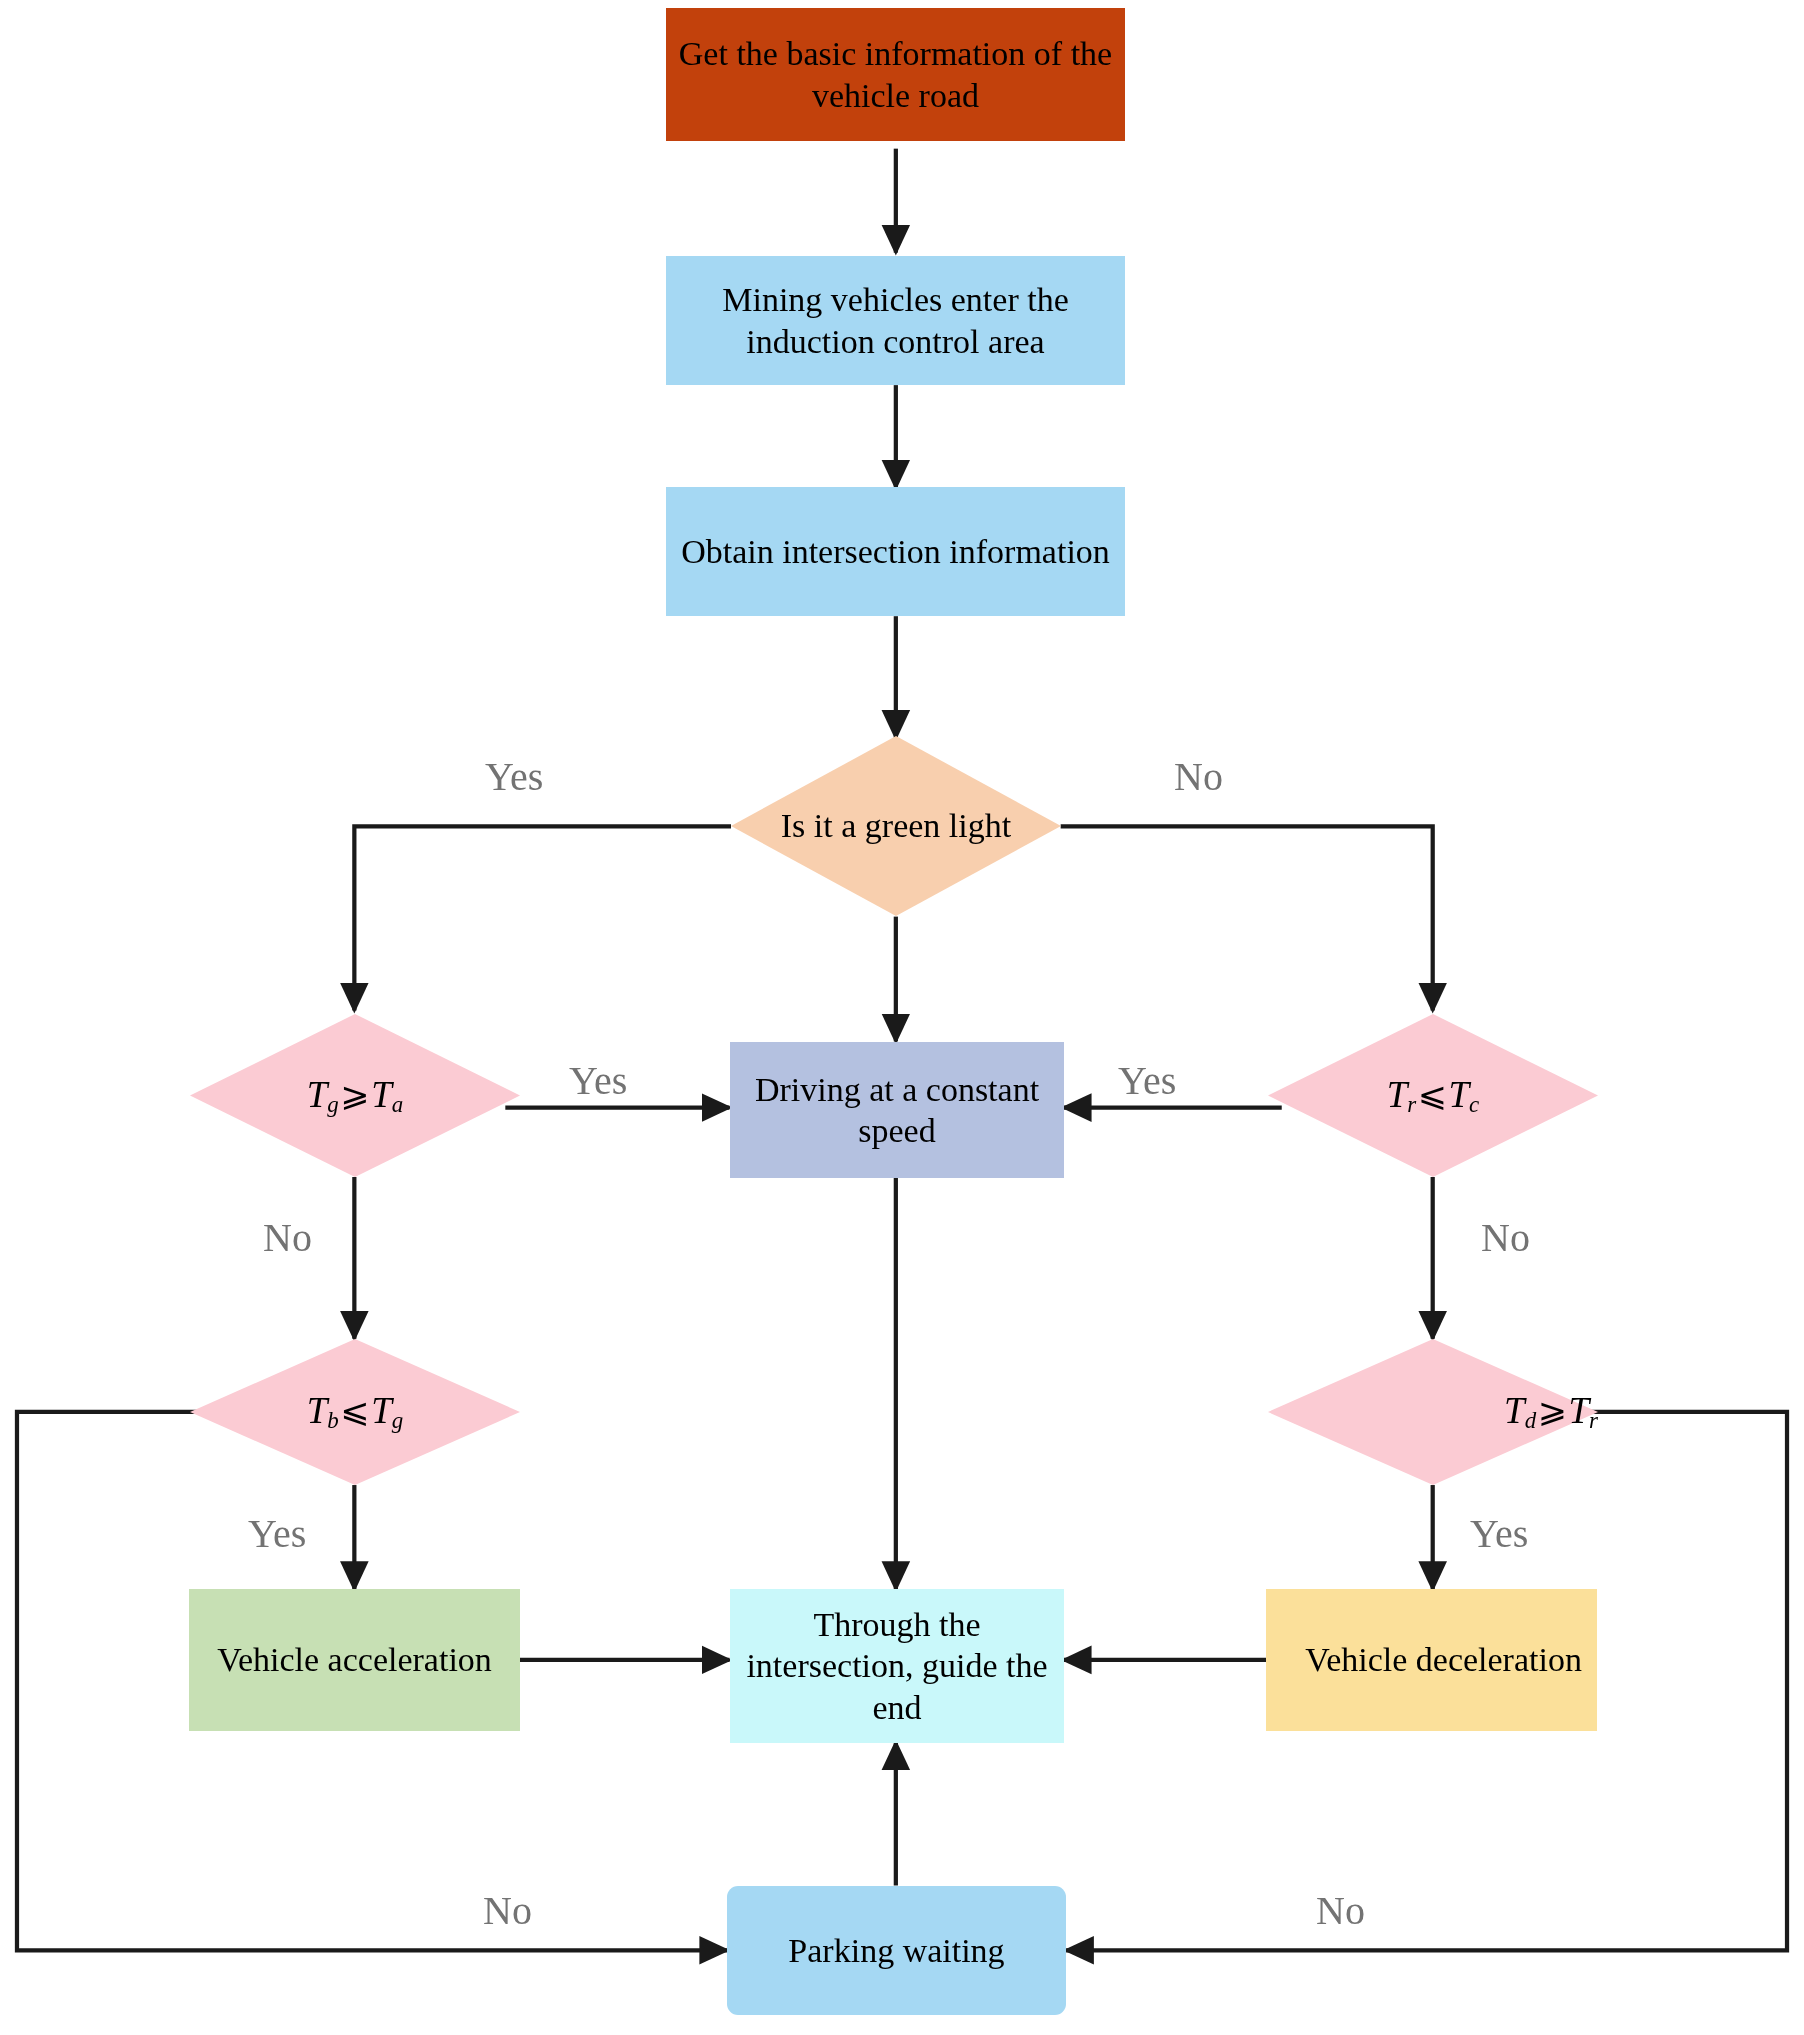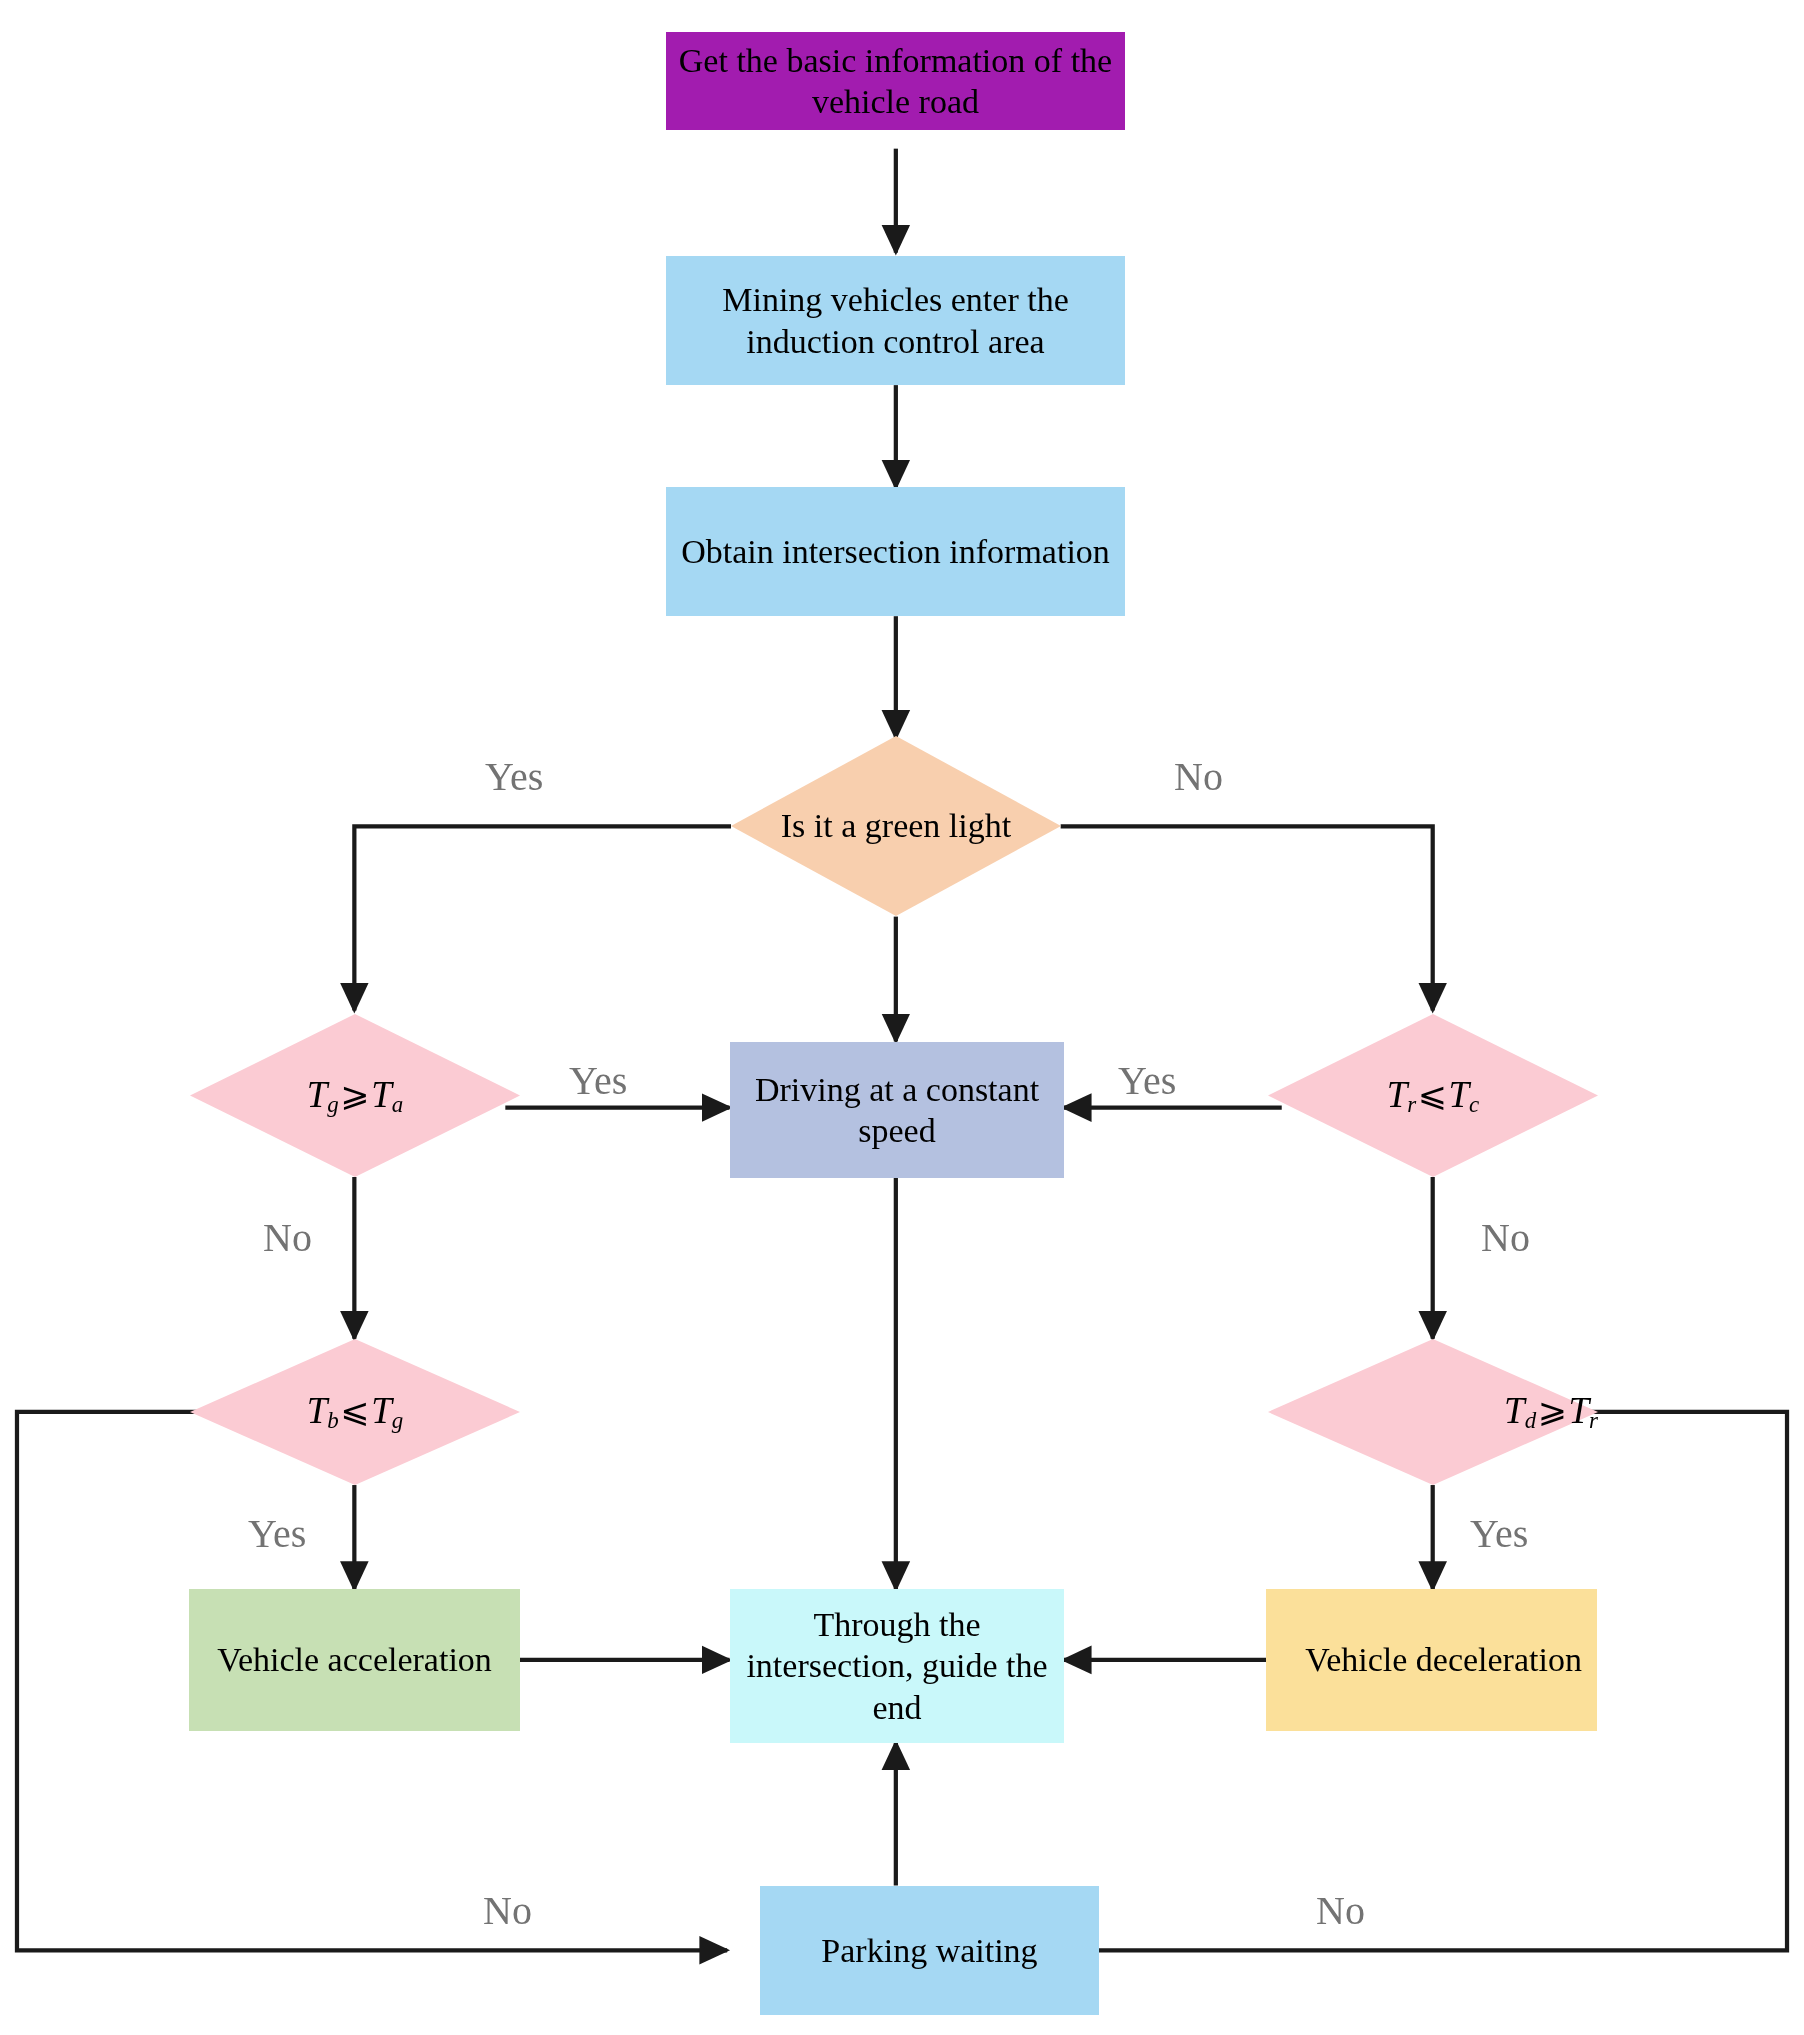--- a/index.html
+++ b/index.html
@@ -129,21 +129,21 @@
       <line x1="1644" y1="2155" x2="1381" y2="2155" marker-end="url(#arrow)"></line>
 
       <line x1="1163" y1="2448" x2="1163" y2="2262" marker-end="url(#arrow)"></line>
 
       <path d="M 264 1833 L 22 1833 L 22 2532 L 944 2532" marker-end="url(#arrow)"></path>
 
       <path d="M 2056 1833 L 2320 1833 L 2320 2532 L 1384 2532" marker-end="url(#arrow)"></path>
     </g>
   </svg>
 
-  <div class="node rect" style="left:666px; top:32px; width:459px; height:98px; background:#a21caf;">
+  <div class="node rect" style="left:666px; top:8px; width:459px; height:133px; background:#c2410c;">
     <span>Get the basic information of the vehicle road</span>
   </div>
 
   <div class="node rect" style="left:666px; top:256px; width:459px; height:129px; background:#a5d8f3;">
     <span>Mining vehicles enter the induction control area</span>
   </div>
 
   <div class="node rect" style="left:666px; top:487px; width:459px; height:129px; background:#a5d8f3;">
     <span>Obtain intersection information</span>
   </div>
@@ -200,21 +200,21 @@
   </div>
 
   <div class="node rect" style="left:730px; top:1589px; width:334px; height:154px; background:#c9f8fa;">
     <span>Through the intersection, guide the end</span>
   </div>
 
   <div class="node rect" style="left:1266px; top:1589px; width:331px; height:142px; background:#fbe09a;padding-left:32px;">
     <span>Vehicle deceleration</span>
   </div>
 
-  <div class="node rect" style="left:760px; top:1886px; width:339px; height:129px; background:#a5d8f3;">
+  <div class="node rect" style="left:727px; top:1886px; width:339px; height:129px; background:#a5d8f3;border-radius:11px;">
     <span>Parking waiting</span>
   </div>
 
   <div class="edge-label" style="left:485px; top:753px;">Yes</div>
 
   <div class="edge-label" style="left:1174px; top:753px;">No</div>
 
   <div class="edge-label" style="left:569px; top:1057px;">Yes</div>
 
   <div class="edge-label" style="left:1118px; top:1057px;">Yes</div>

